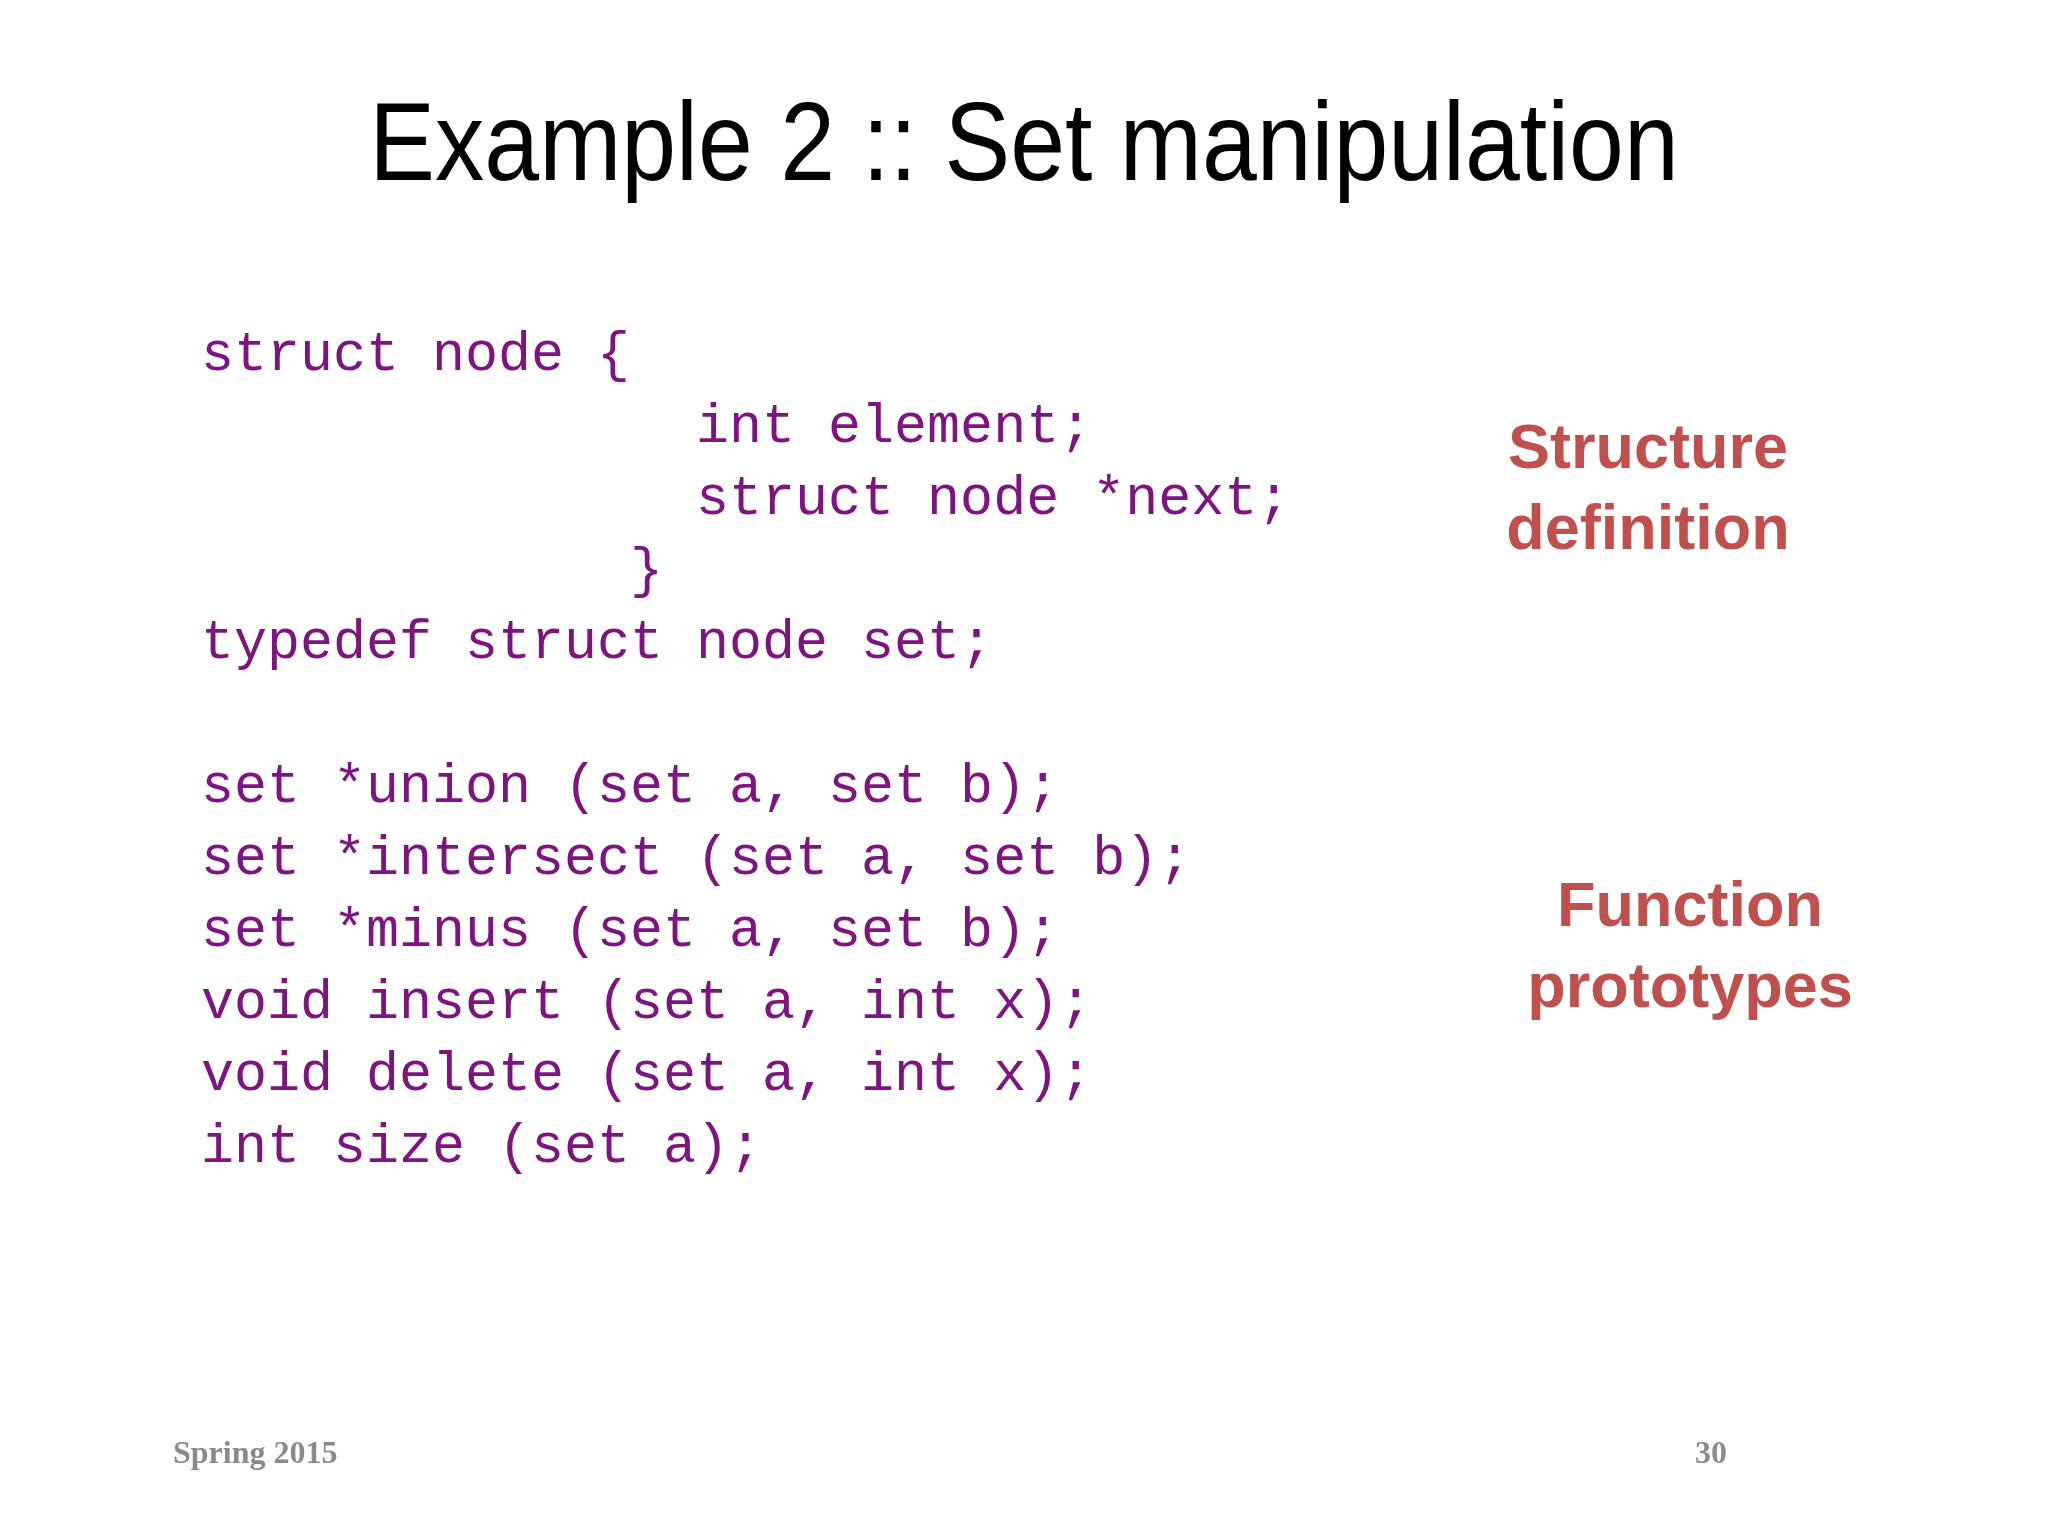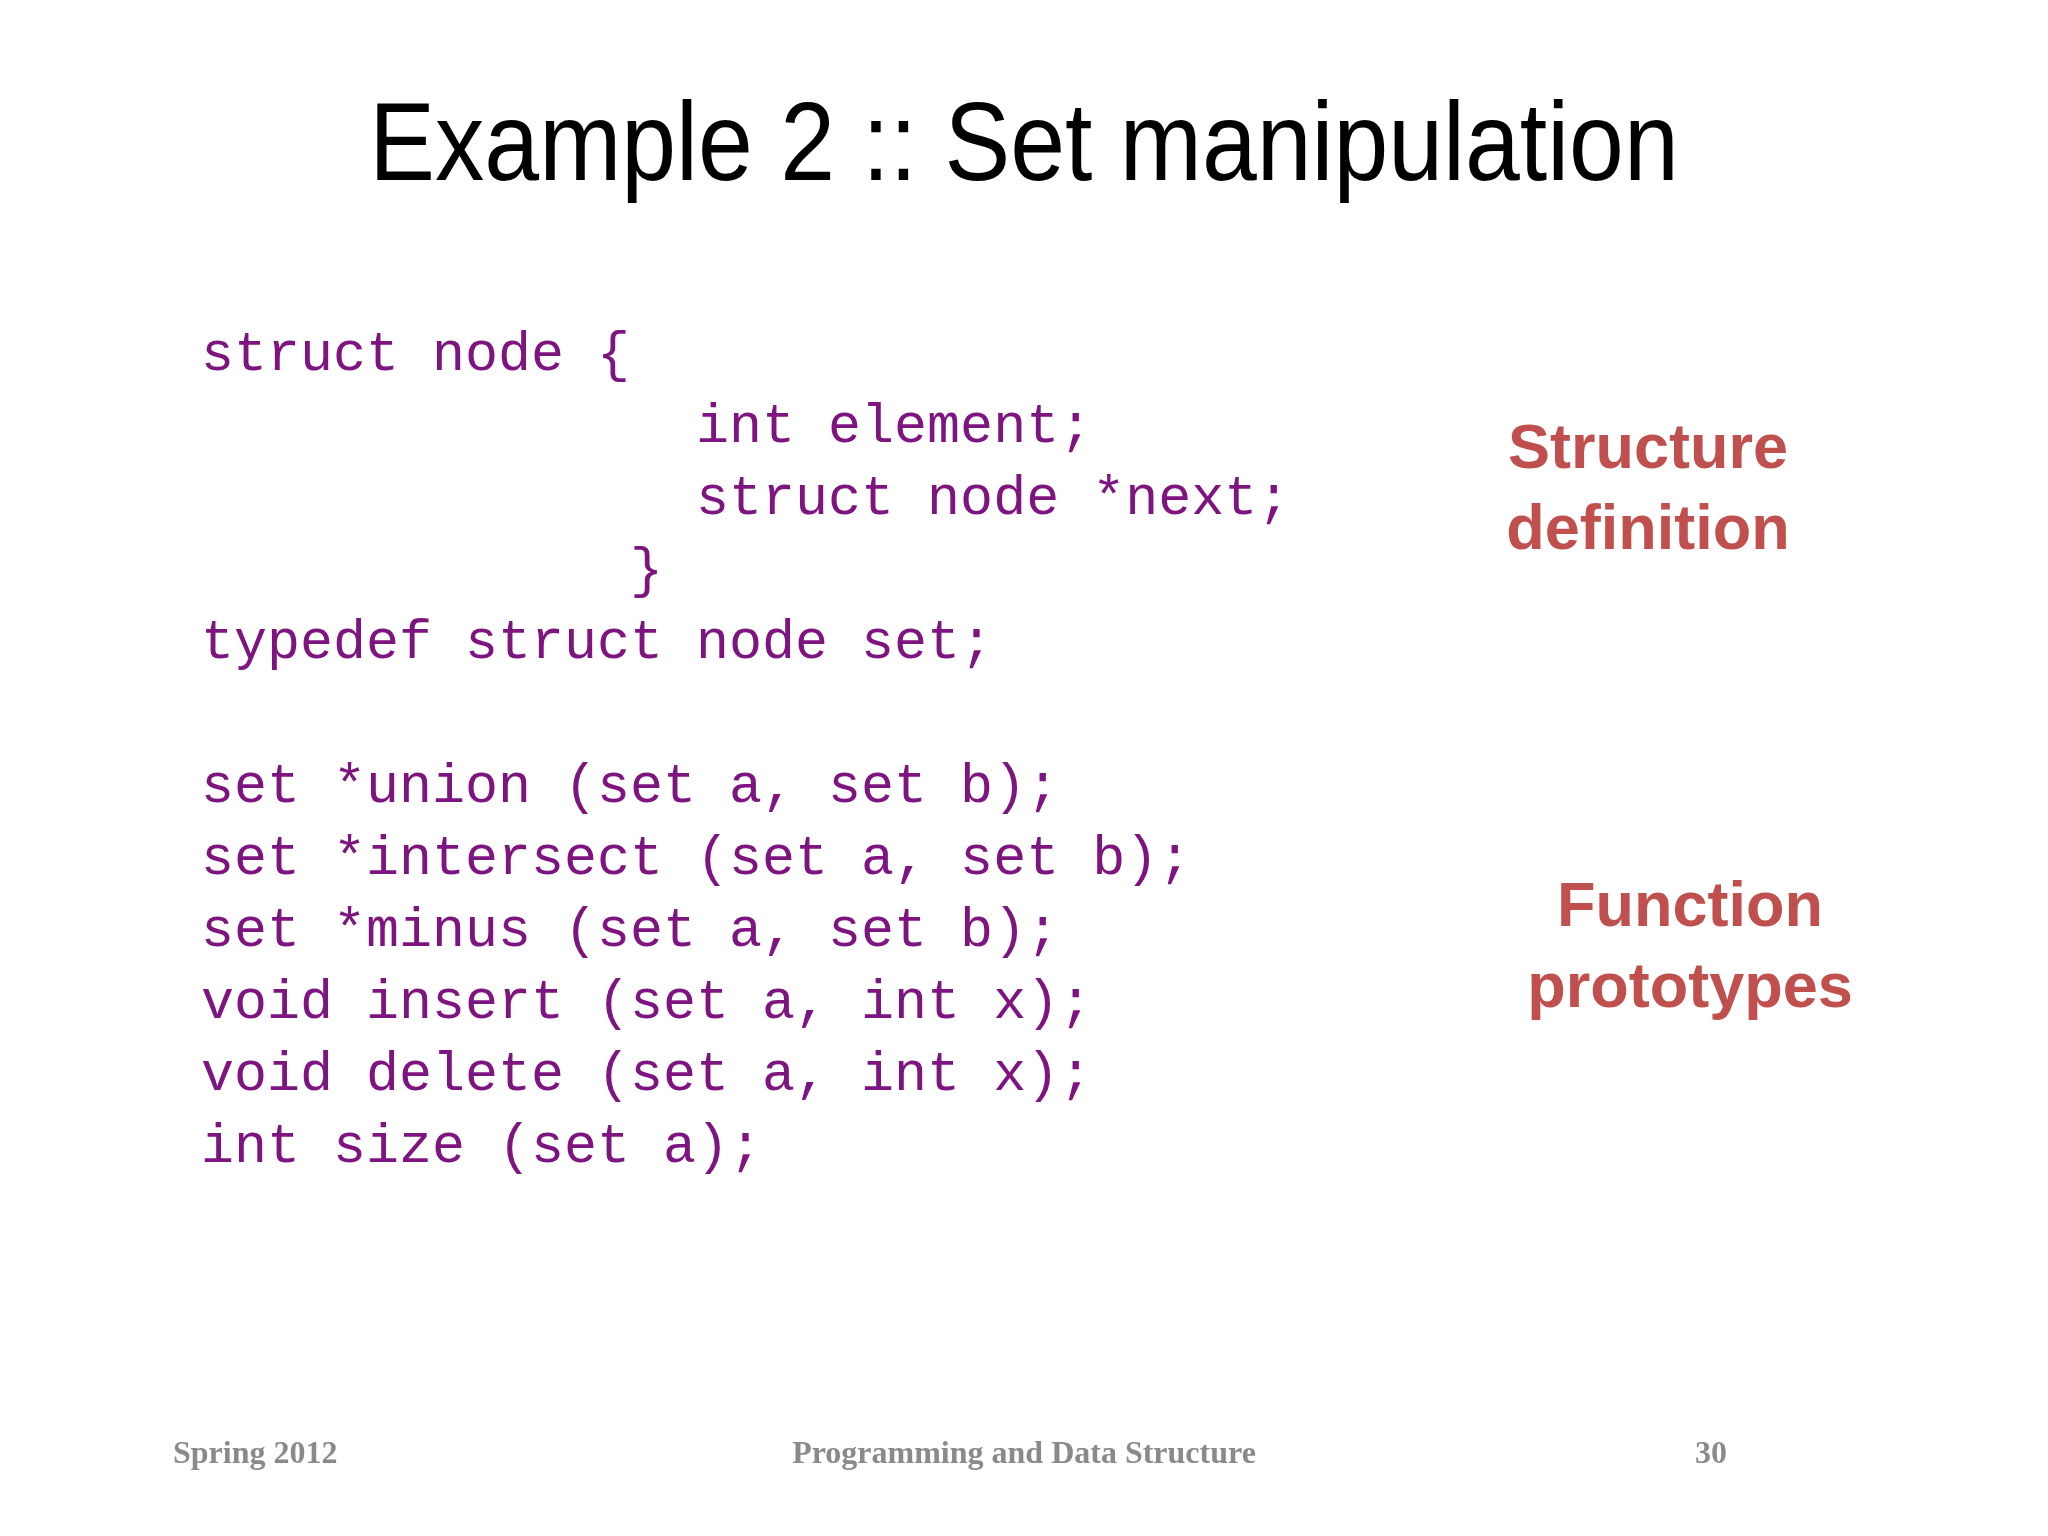--- a/index.html
+++ b/index.html
@@ -92,19 +92,18 @@
 void insert (set a, int x);
 void delete (set a, int x);
 int size (set a);</pre>
 
   <div class="annotation function">Function
 prototypes</div>
 
   <div class="annotation structure">Structure
 definition</div>
 
-  <div class="footer-item footer-center">Programming and Data Structure</div>
 
-  <div class="footer-item footer-left">Spring 2012</div>
+  <div class="footer-item footer-left">Spring 2015</div>
 
   <div class="footer-item footer-right">30</div>
 
 </div>
 
 </body></html>

